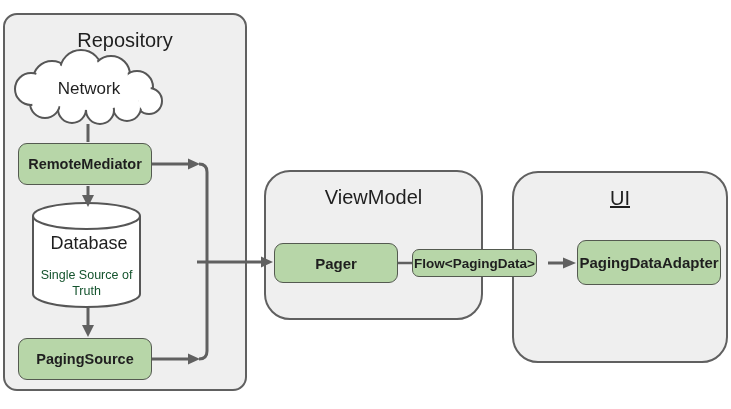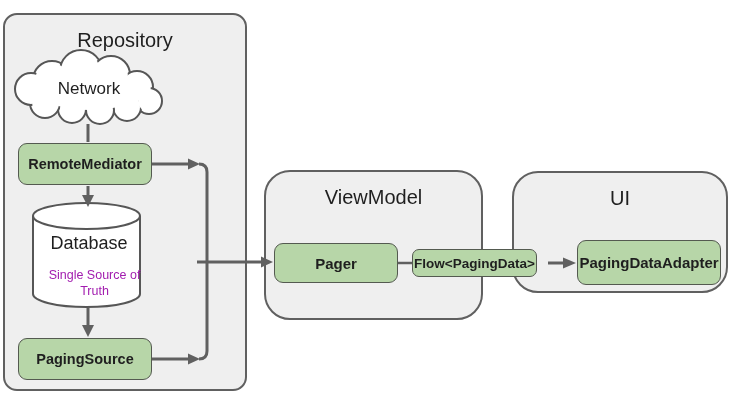--- a/index.html
+++ b/index.html
@@ -6,21 +6,21 @@
   .stage {
     position:relative; width:731px; height:409px; background:#ffffff;
     font-family:"Liberation Sans", sans-serif; color:#1f1f1f; overflow:hidden;
   }
   .group {
     position:absolute; background:#efefef; border:2.5px solid #606060;
     box-sizing:border-box;
   }
   #repository { left:3px; top:13px; width:244px; height:378px; border-radius:14px; }
   #viewmodel  { left:264px; top:170px; width:219px; height:150px; border-radius:26px; }
-  #ui         { left:512px; top:171px; width:216px; height:122px; border-radius:26px; }
+  #ui         { left:512px; top:171px; width:216px; height:192px; border-radius:26px;text-decoration:underline; }
   .group-title {
     text-align:center; font-size:20px; color:#1f1f1f; padding-top:14px;
   }
   svg.layer { position:absolute; left:0; top:0; width:731px; height:409px; }
   .node {
     position:absolute; background:#b7d6a8; border:1.6px solid #545a50;
     border-radius:9px; box-sizing:border-box;
     display:flex; align-items:center; justify-content:center;
     font-size:14.5px; color:#1f1f1f; white-space:nowrap;font-weight:bold;
   }
@@ -28,21 +28,21 @@
   #paging-source   { left:18px;  top:338px; width:134px; height:42px; }
   #pager           { left:274px; top:243px; width:124px; height:40px; font-size:15px; }
   #flow-box        { left:412px; top:249px; width:125px; height:28px; font-size:13.5px; border-radius:7px; }
   #pda             { left:577px; top:240px; width:144px; height:45px; font-size:15px; }
   .shape-label {
     position:absolute; text-align:center; pointer-events:none;
   }
   #network-label  { left:15px; top:79px;  width:148px; font-size:17px; }
   #database-label { left:37px; top:233px; width:104px; font-size:18px; }
   #database-sublabel {
-    left:48px; top:267px; width:93px; font-size:12.5px; line-height:16px; color:#a21caf;
+    left:40px; top:267px; width:93px; font-size:12.5px; line-height:16px; color:#14532d;
   }
 </style>
 </head>
 <body>
 
 <div class="stage">
 
   <div class="group" id="repository">
     <div class="group-title">Repository</div>
   </div>

